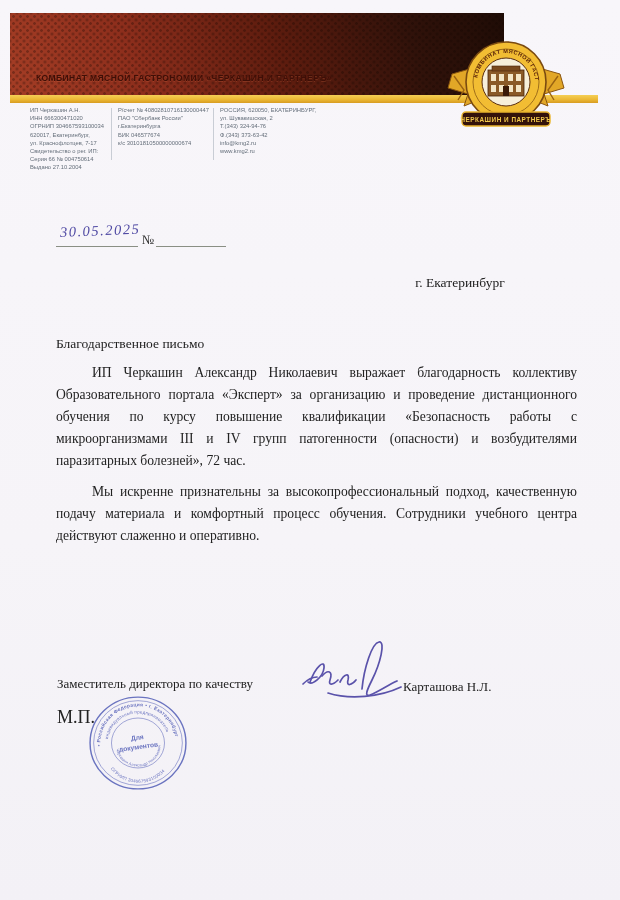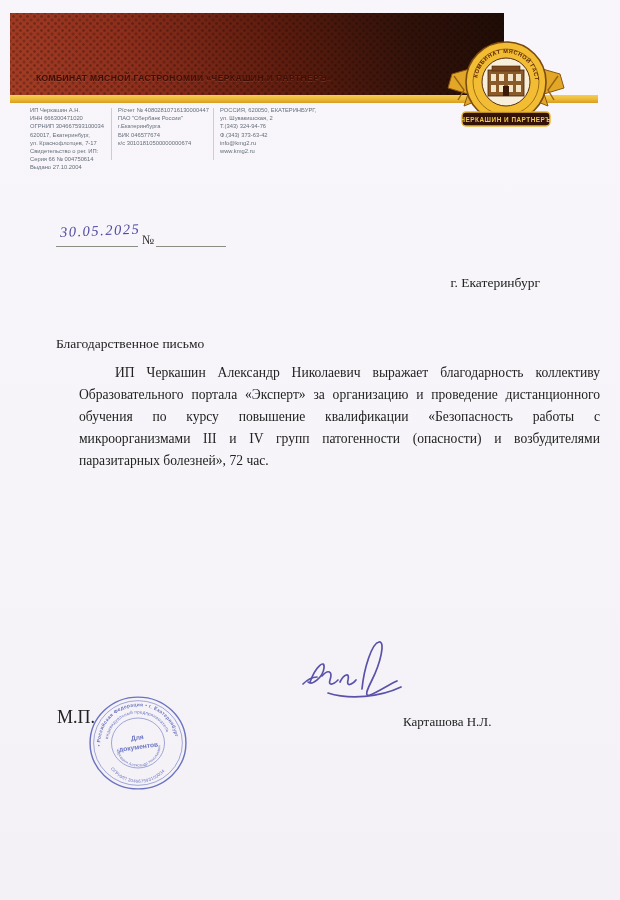--- a/index.html
+++ b/index.html
@@ -47,27 +47,27 @@
   .dateline{ position:absolute; left:56px; top:224px; height:30px; }
   .hand-date{
     position:absolute; left:4px; top:-2px; width:92px;
     font-style:italic; font-size:14.5px; color:#514ba4;
     transform:rotate(-2.5deg); letter-spacing:1.5px; white-space:nowrap;
   }
   .dline1{ position:absolute; left:0; top:22px; width:82px; border-bottom:1.2px solid #8a8f84;}
   .num-label{ position:absolute; left:86px; top:8px; font-size:13px; color:#333; }
   .dline2{ position:absolute; left:100px; top:22px; width:70px; border-bottom:1.2px solid #8a8f84;}
   
-  .city{ position:absolute; left:380px; top:275px; width:160px; text-align:right; font-size:13.5px; }
+  .city{ position:absolute; left:380px; top:275px; width:160px; text-align:center; font-size:13.5px; }
   .letter-title{ position:absolute; left:56px; top:336px; width:520px; text-align:left; font-size:13.5px; }
-  .body-text{ position:absolute; left:56px; top:362px; width:521px; font-size:13.6px; line-height:22px;margin-left:23px; }
+  .body-text{ position:absolute; left:56px; top:362px; width:521px; font-size:13.6px; line-height:22px; }
   .body-text p{ margin:0 0 9px 0; text-indent:36px; text-align:justify; }
   
   .sig-position{ position:absolute; left:57px; top:676px; font-size:13px; }
-  .sig-name{ position:absolute; left:403px; top:714px; font-size:13px; }
+  .sig-name{ position:absolute; left:403px; top:679px; font-size:13px; }
   .sig-svg{ position:absolute; left:298px; top:634px; width:108px; height:72px; }
   .mp{ position:absolute; left:57px; top:707px; font-size:18px; }
   .stamp{ position:absolute; left:87px; top:694px; width:102px; height:98px; opacity:0.82; }
 </style>
 </head>
 <body>
 
 <div class="page">
 
   <div class="banner">
@@ -146,22 +146,24 @@
     <div class="dline1"></div>
     <div class="num-label">№</div>
     <div class="dline2"></div>
   </div>
 
   <div class="city">г. Екатеринбург</div>
   <div class="letter-title">Благодарственное письмо</div>
 
   <div class="body-text">
     <p>ИП Черкашин Александр Николаевич выражает благодарность коллективу Образовательного портала «Эксперт» за организацию и проведение дистанционного обучения по курсу повышение квалификации «Безопасность работы с микроорганизмами III и IV групп патогенности (опасности) и возбудителями паразитарных болезней», 72 час.</p>
-  </div>
-
+    <p>Мы искренне признательны за высокопрофессиональный подход, качественную подачу материала и комфортный процесс обучения. Сотрудники учебного центра действуют слаженно и оперативно.</p>
+  </div>
+
+  <div class="sig-position">Заместитель директора по качеству</div>
 
   <svg class="sig-svg" viewBox="0 0 108 72">
     <g fill="none" stroke="#5a52aa" stroke-width="1.7" stroke-linecap="round">
       <path d="M5,50 C10,45 15,43 19,43"></path>
       <path d="M12,48 C18,32 27,25 26,34 C25,43 14,52 10,48"></path>
       <path d="M24,42 C30,35 35,37 32,46 C30,52 35,51 40,46"></path>
       <path d="M42,48 C46,40 52,38 50,46 C48,53 54,51 58,46"></path>
       <path d="M64,55 C66,34 74,9 81,8 C88,7 82,30 74,46 C69,56 66,63 72,61 C80,58 90,51 99,47"></path>
       <path d="M30,59 C52,66 82,63 103,53"></path>
     </g>

